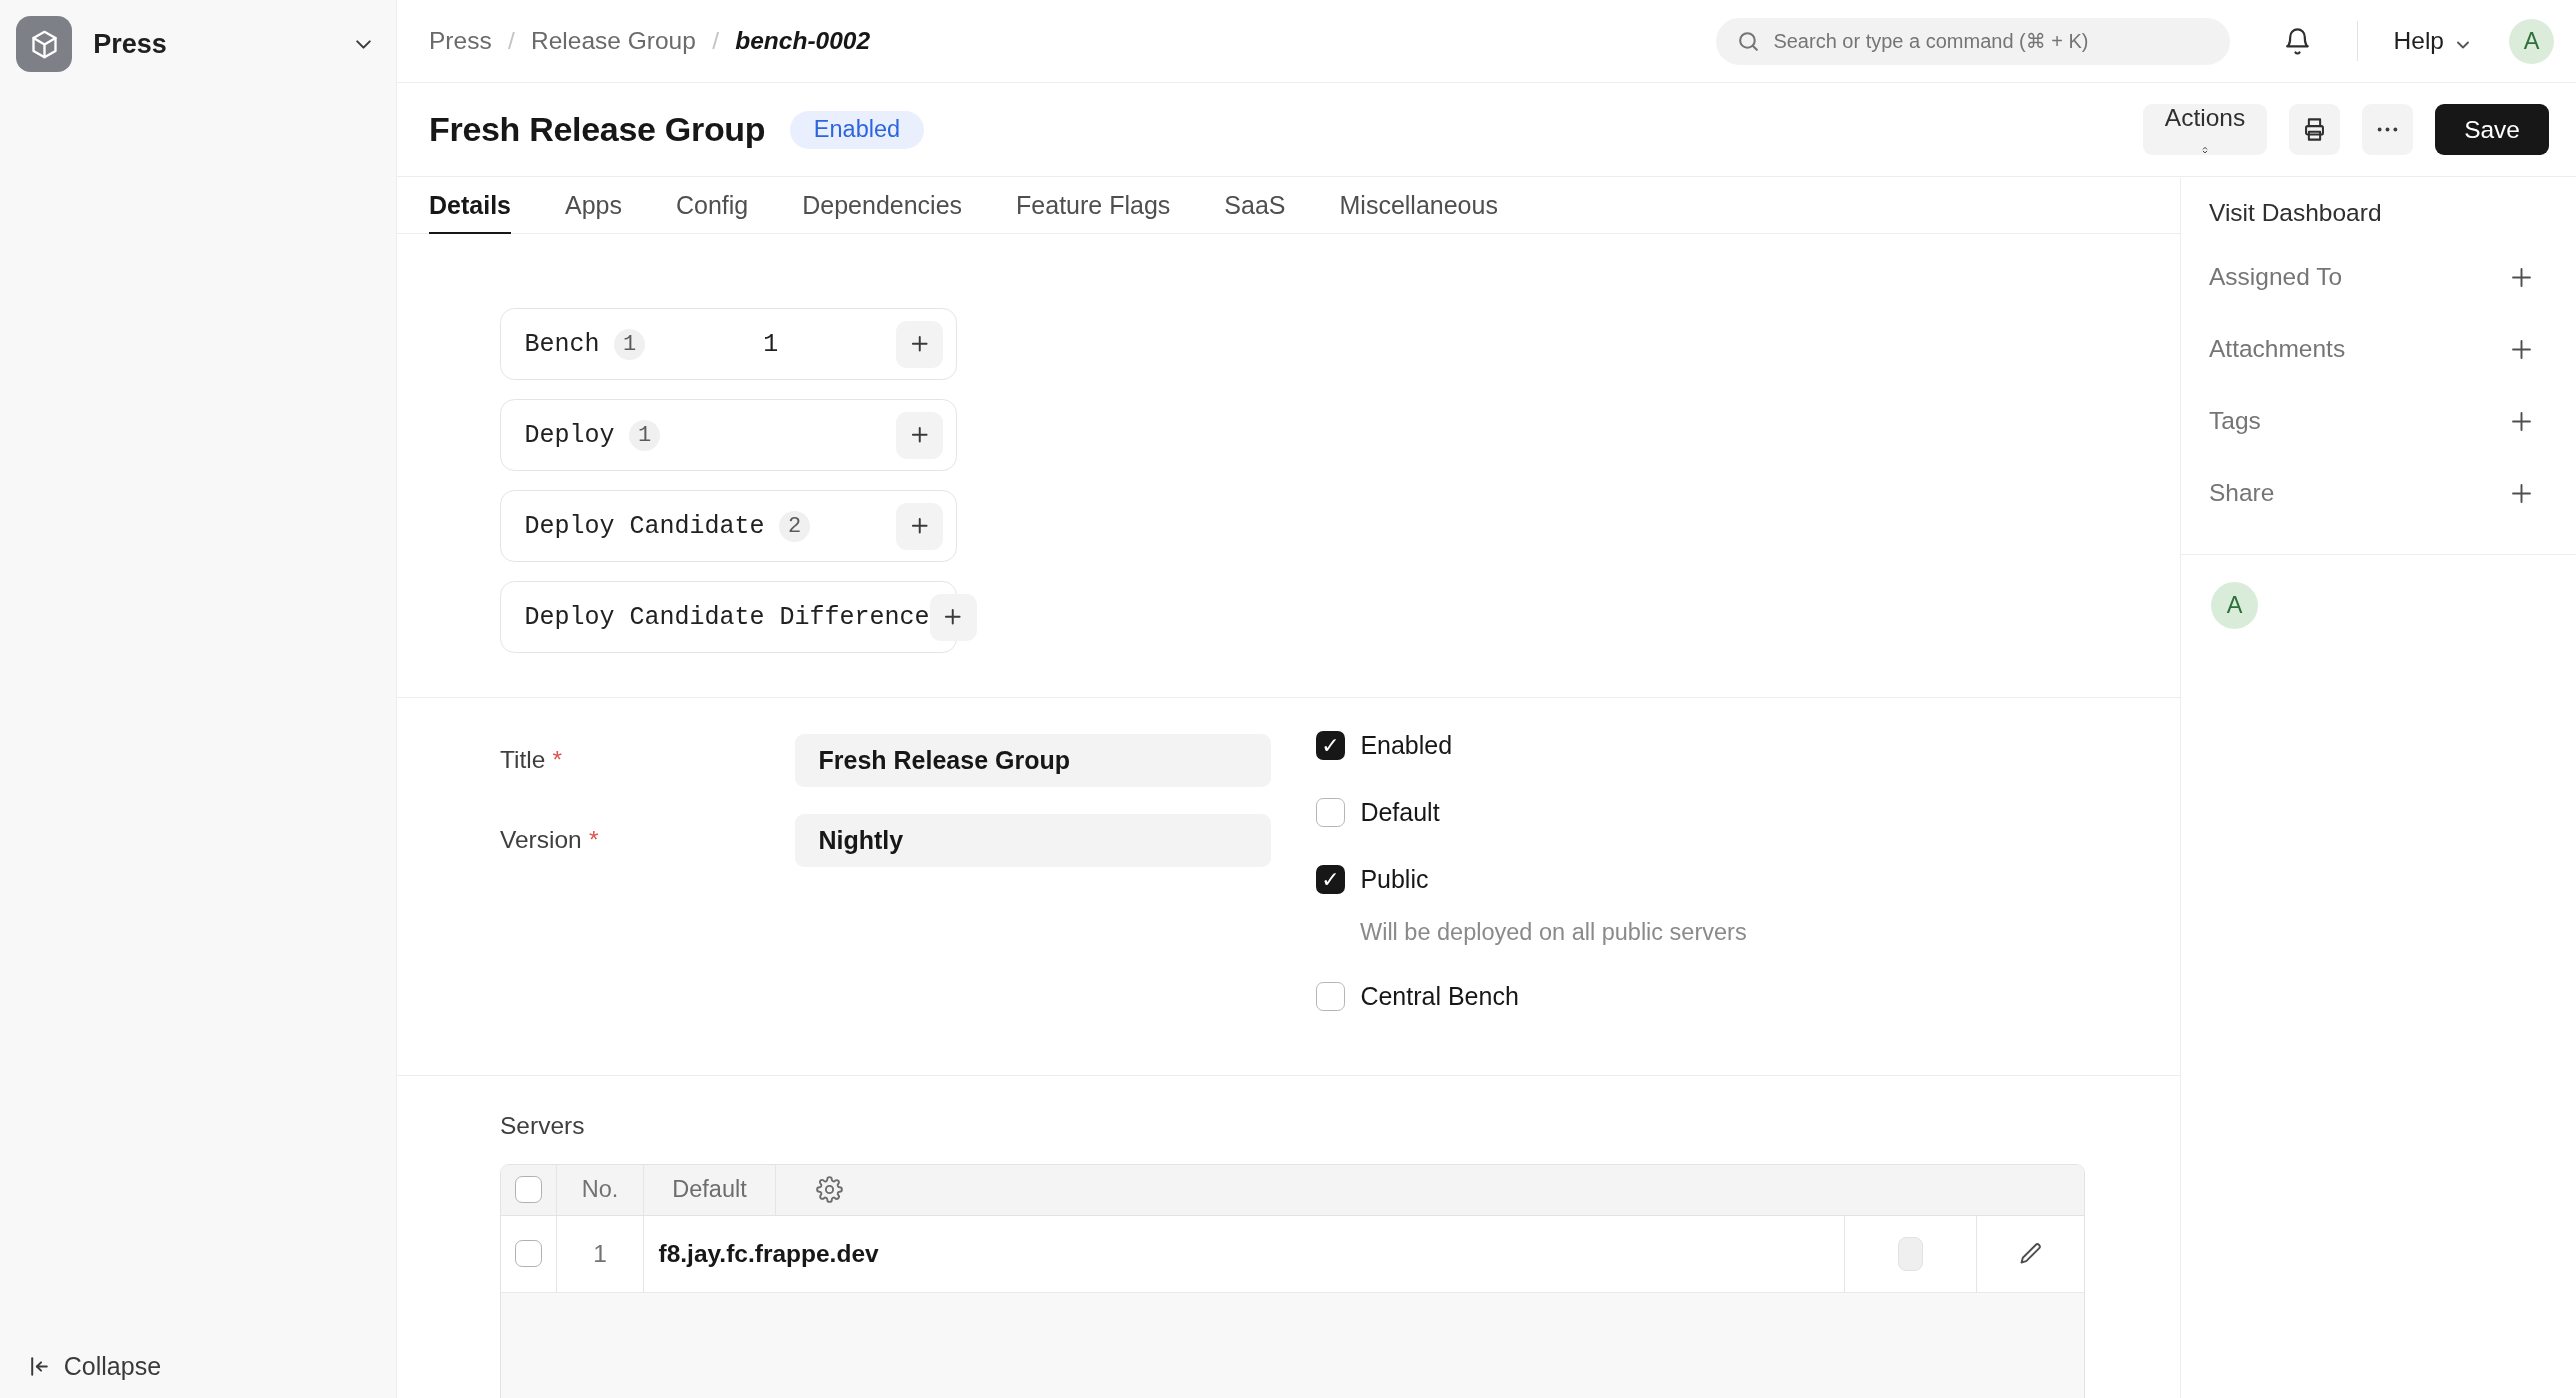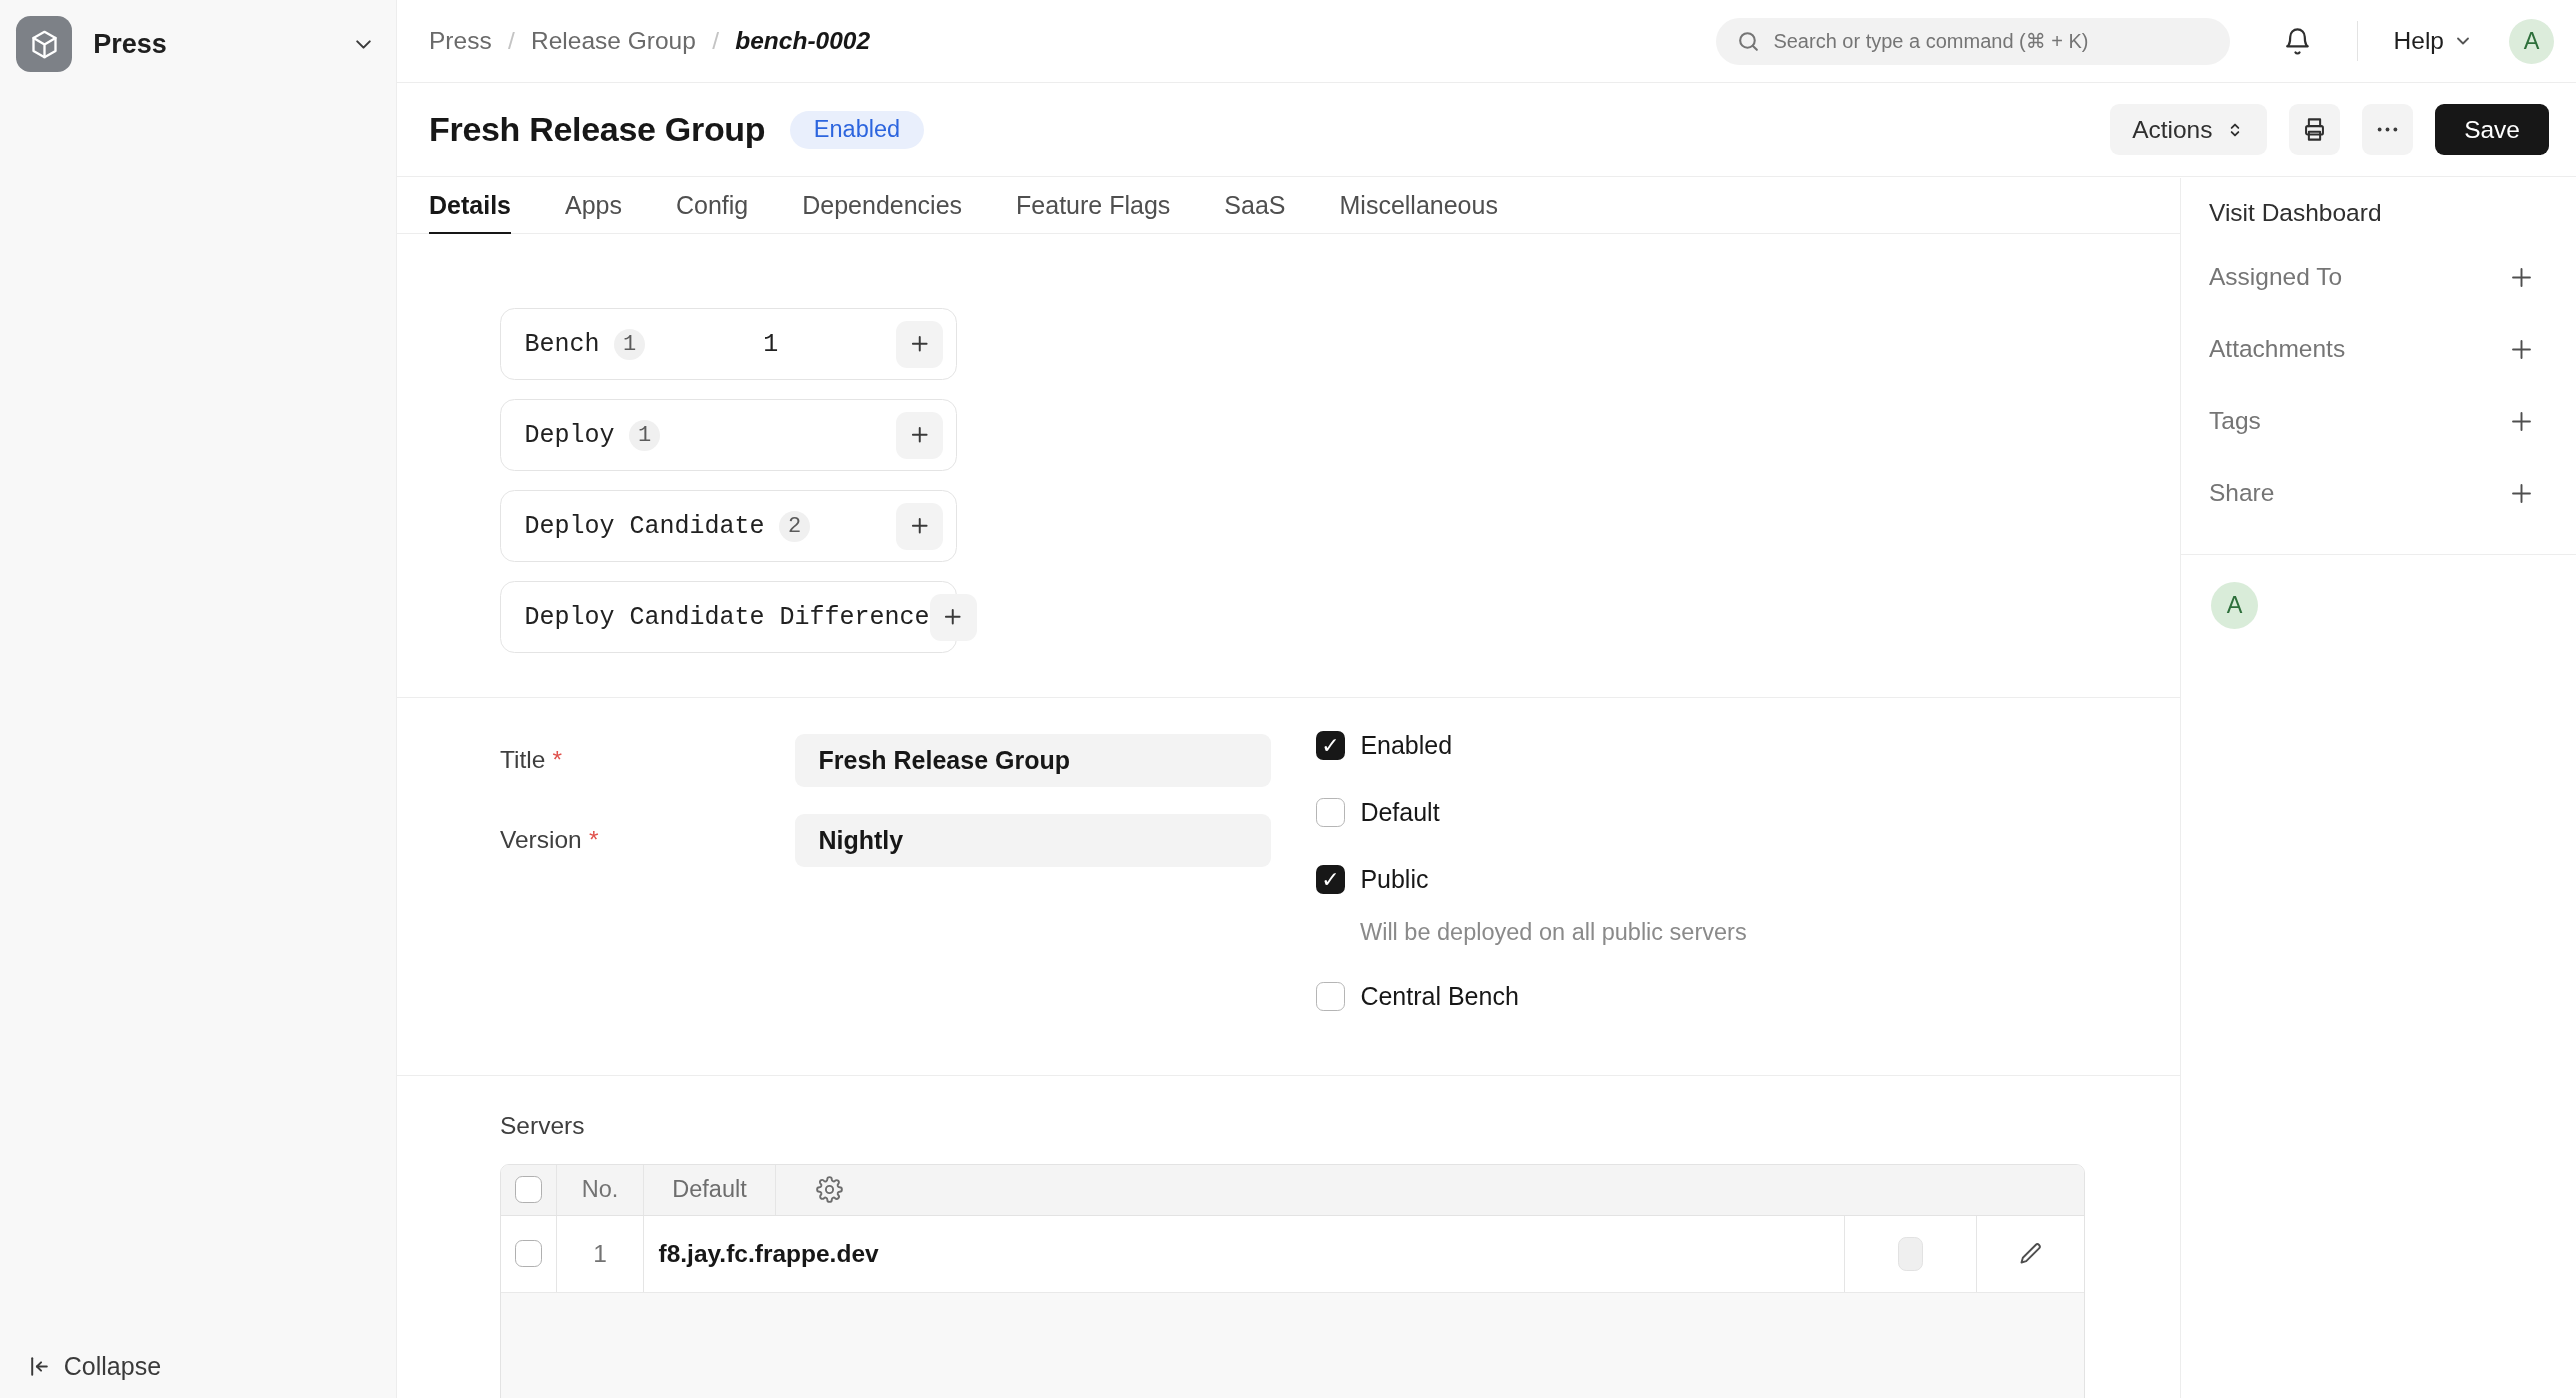--- a/index.html
+++ b/index.html
@@ -26,39 +26,39 @@
   .crumb { color:#6a6a6a; cursor:pointer; }
   .crumb-sep { color:#c4c4c4; margin:0 16.3px; }
   .crumb.current { color:#171717; font-weight:600; cursor:default;font-style:italic; }
   .topbar-right { margin-left:auto; display:flex; align-items:center; }
   .searchbar { width:514px; height:47px; border-radius:23.5px; background:#f2f2f2;
     display:flex; align-items:center; padding:0 20px; cursor:text; }
   .searchbar .ph { margin-left:12.7px; font-size:20px; color:#757575; white-space:nowrap;
     overflow:hidden; }
   .bell { margin-left:53px; color:#2f2f2f; cursor:pointer; }
   .top-divider { margin-left:45px; width:0.9px; height:40px; background:#e3e3e3; }
-  .help { margin-left:36px; display:flex; align-items:center; gap:9px; font-size:24.5px;
+  .help { margin-left:36px; display:flex; align-items:flex-end; gap:9px; font-size:24.5px;
     color:#1f1f1f; cursor:pointer; }
   .avatar { margin-left:36px; width:45px; height:45px; border-radius:50%; background:#dcecdb;
     color:#2e6f3b; font-size:23.5px; display:flex; align-items:center; justify-content:center;
     cursor:pointer; }
 
   
   .title-row { position:absolute; left:397px; top:83px; width:2179px; height:94px;
     background:#fff; border-bottom:0.9px solid #ededed; display:flex; align-items:center;
     padding:0 27px 0 32px; }
   .doc-title { font-size:34px; font-weight:700; color:#171717; letter-spacing:-0.3px; }
   .status-badge { margin-left:25px; height:38px; padding:0 23.5px; border-radius:19px;
     background:#e9effc; color:#2d65de; font-size:23.5px; font-weight:500;
     display:flex; align-items:center; }
   .title-actions { margin-left:auto; display:flex; align-items:center; gap:22px; }
   .btn { height:51px; border-radius:9px; background:#f3f3f3; border:none;
     display:flex; align-items:center; justify-content:center; gap:12.7px;
     font-family:inherit; font-size:24.5px; font-weight:500; color:#2f2f2f; cursor:pointer; }
-  .btn.text { padding:0 22px; }
+  .btn.text { padding:0 22px;flex-direction:column; }
   .btn.icon-only { width:51px; padding:0; }
   .btn.primary { background:#171717; color:#fff; padding:0 29px; }
 
   
   .content { position:absolute; left:397px; top:178px; width:1783px; height:1221px;
     background:#fff; overflow:hidden; }
   .tabs { height:56px; border-bottom:0.9px solid #ededed; display:flex; align-items:center;
     gap:54px; padding:0 0 0 32px; }
   .tab { position:relative; height:56px; display:flex; align-items:center; font-size:25px;
     color:#4f4f4f; cursor:pointer; }

